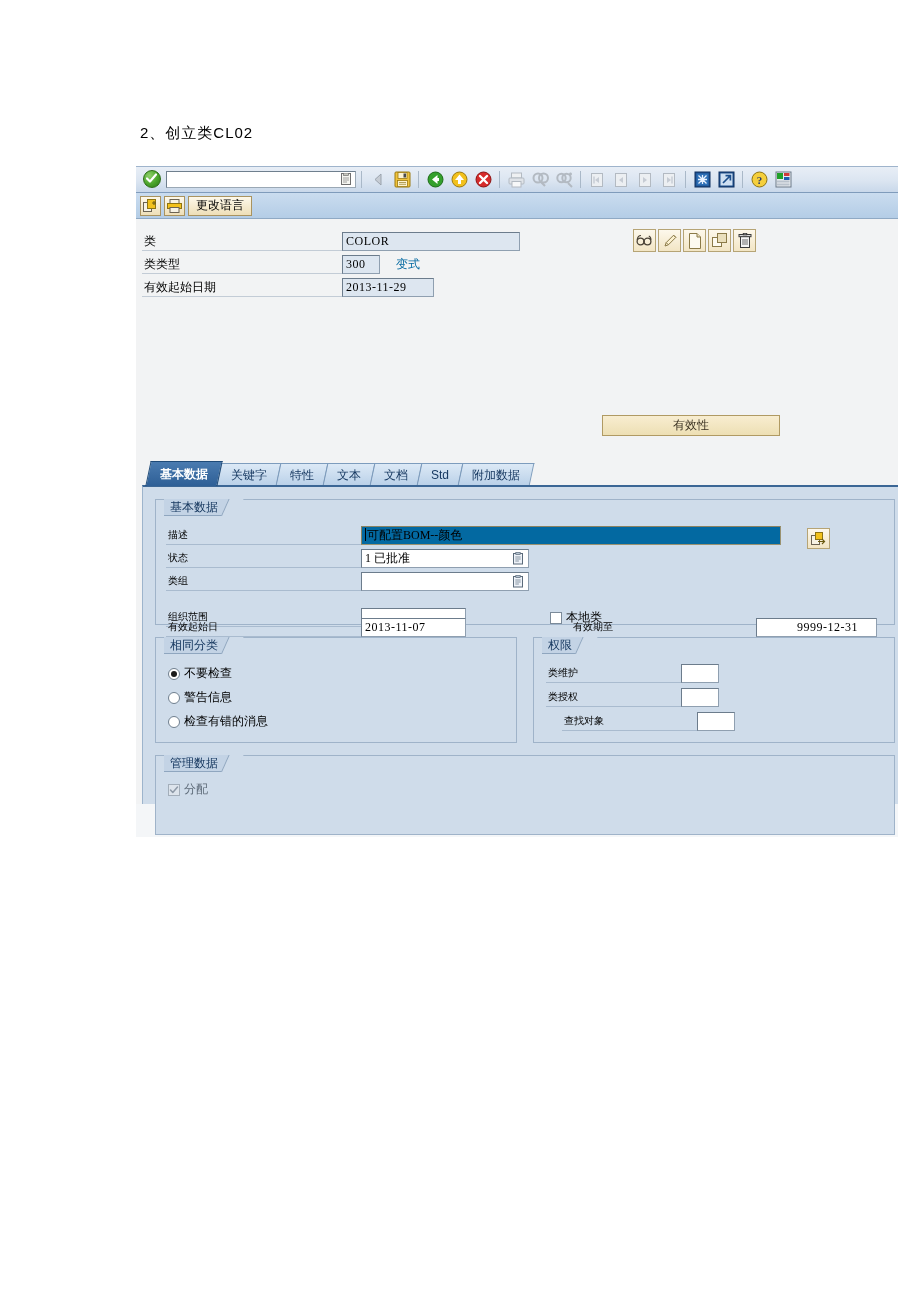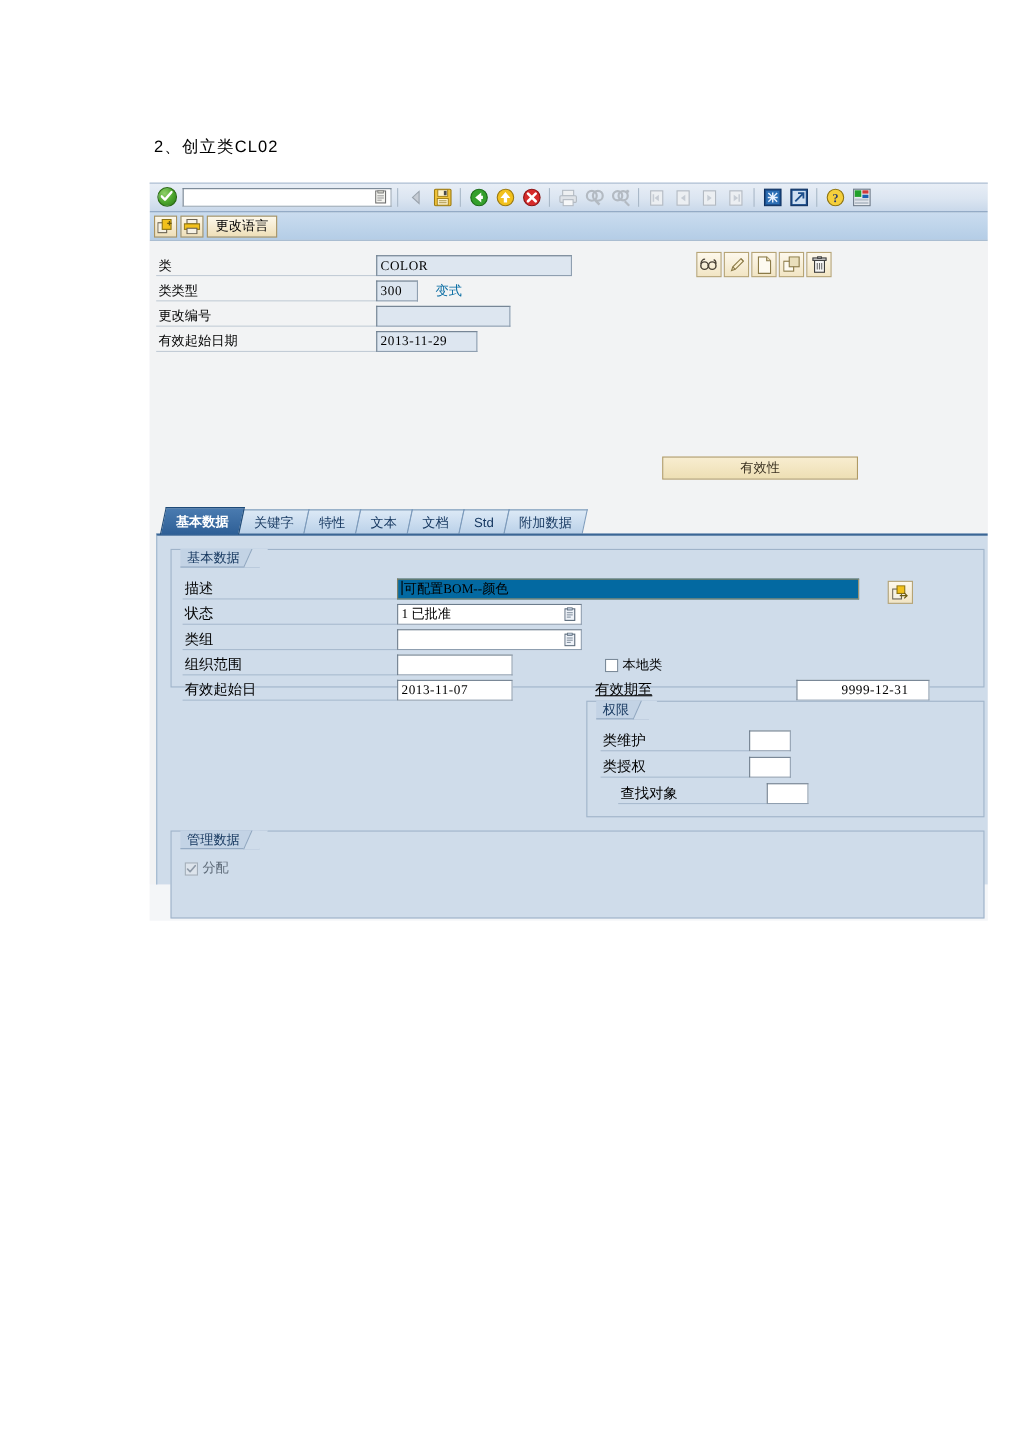--- a/index.html
+++ b/index.html
@@ -226,21 +226,21 @@
   .gbox-title::after {
     content: ""; position: absolute; right: 0; top: 0;
     width: 14px; height: 17px;
     background: #cfdcea;
     border-left: 1px solid #8fa6bf;
     transform: skewX(-24deg); transform-origin: bottom left;
   }
 
   .frow { position: absolute; display: flex; align-items: center; height: 19px; }
   .flabel {
-    font-size: 13px; color: #000;
+    font-size: 10px; color: #000;
     border-bottom: 1px solid #a9bbcf;
     height: 19px; line-height: 18px;
     box-sizing: border-box; padding-left: 2px;
   }
 
   .f4 {
     width: 13px; height: 15px; flex: none;
     display: flex; align-items: center; justify-content: center;
     margin-left: auto;
   }
@@ -478,24 +478,20 @@
           <span class="hdr-label">类</span>
           <span class="fld mono" style="width:178px;">COLOR</span>
         </div>
 
         <div class="hdr-row">
           <span class="hdr-label">类类型</span>
           <span class="fld mono" style="width:38px;">300</span>
           <span class="hdr-suffix">变式</span>
         </div>
 
-        <div class="hdr-row">
-          <span class="hdr-label">更改编号</span>
-          <span class="fld mono" style="width:122px;"></span>
-        </div>
 
         <div class="hdr-row">
           <span class="hdr-label">有效起始日期</span>
           <span class="fld mono" style="width:92px;">2013-11-29</span>
         </div>
 
         <div class="hdr-icons">
           <span class="icn-btn">
             <svg width="17" height="13" viewBox="0 0 17 13">
               <circle cx="4.5" cy="7.5" r="3.4" fill="none" stroke="#4a4236" stroke-width="1.3"></circle>
@@ -607,37 +603,53 @@
                   <rect x="0.5" y="1.5" width="9" height="10.5" fill="#eef2f8" stroke="#5a6a7a"></rect>
                   <rect x="2.8" y="0.4" width="4.4" height="2.2" fill="#b9c6d4" stroke="#5a6a7a" stroke-width=".7"></rect>
                   <line x1="2.3" y1="5" x2="7.7" y2="5" stroke="#7b8a99" stroke-width=".9"></line>
                   <line x1="2.3" y1="7" x2="7.7" y2="7" stroke="#7b8a99" stroke-width=".9"></line>
                   <line x1="2.3" y1="9" x2="5.9" y2="9" stroke="#7b8a99" stroke-width=".9"></line>
                 </svg>
               </span>
             </span>
           </div>
 
-          <div class="frow" style="left:10px; top:95px; width:716px;">
+          <div class="frow" style="left:10px; top:108px; width:716px;">
             <span class="flabel" style="width:195px;">组织范围</span>
             <span class="fld white" style="width:105px;"></span>
             <span style="display:flex;align-items:center;margin-left:84px;">
               <span class="cbox"></span>
               <span style="font-size:12px;">本地类</span>
             </span>
           </div>
 
           <div class="frow" style="left:10px; top:118px; width:716px;">
             <span class="flabel" style="width:195px;">有效起始日</span>
             <span class="fld white mono" style="width:105px;">2013-11-07</span>
-            <span class="flabel" style="width:185px; margin-left:73px; border-bottom:none;text-decoration:underline;">有效期至</span>
+            <span class="flabel" style="width:185px; margin-left:105px; border-bottom:none;">有效期至</span>
             <span class="fld white mono" style="width:121px;padding-left:40px;">9999-12-31</span>
           </div>
         </div>
 
+        <div class="gbox" style="left:12px; top:150px; width:362px; height:106px;">
+          <div class="gbox-title">相同分类</div>
+
+          <div class="frow" style="left:12px; top:26px;">
+            <span class="radio sel"></span>
+            <span class="radio-label">不要检查</span>
+          </div>
+          <div class="frow" style="left:12px; top:50px;">
+            <span class="radio"></span>
+            <span class="radio-label">警告信息</span>
+          </div>
+          <div class="frow" style="left:12px; top:74px;">
+            <span class="radio"></span>
+            <span class="radio-label">检查有错的消息</span>
+          </div>
+        </div>
 
         <div class="gbox" style="left:390px; top:150px; width:362px; height:106px;">
           <div class="gbox-title">权限</div>
 
           <div class="frow" style="left:12px; top:26px; width:330px;">
             <span class="flabel" style="width:135px;">类维护</span>
             <span class="fld white" style="width:38px;"></span>
           </div>
           <div class="frow" style="left:12px; top:50px; width:330px;">
             <span class="flabel" style="width:135px;">类授权</span>

